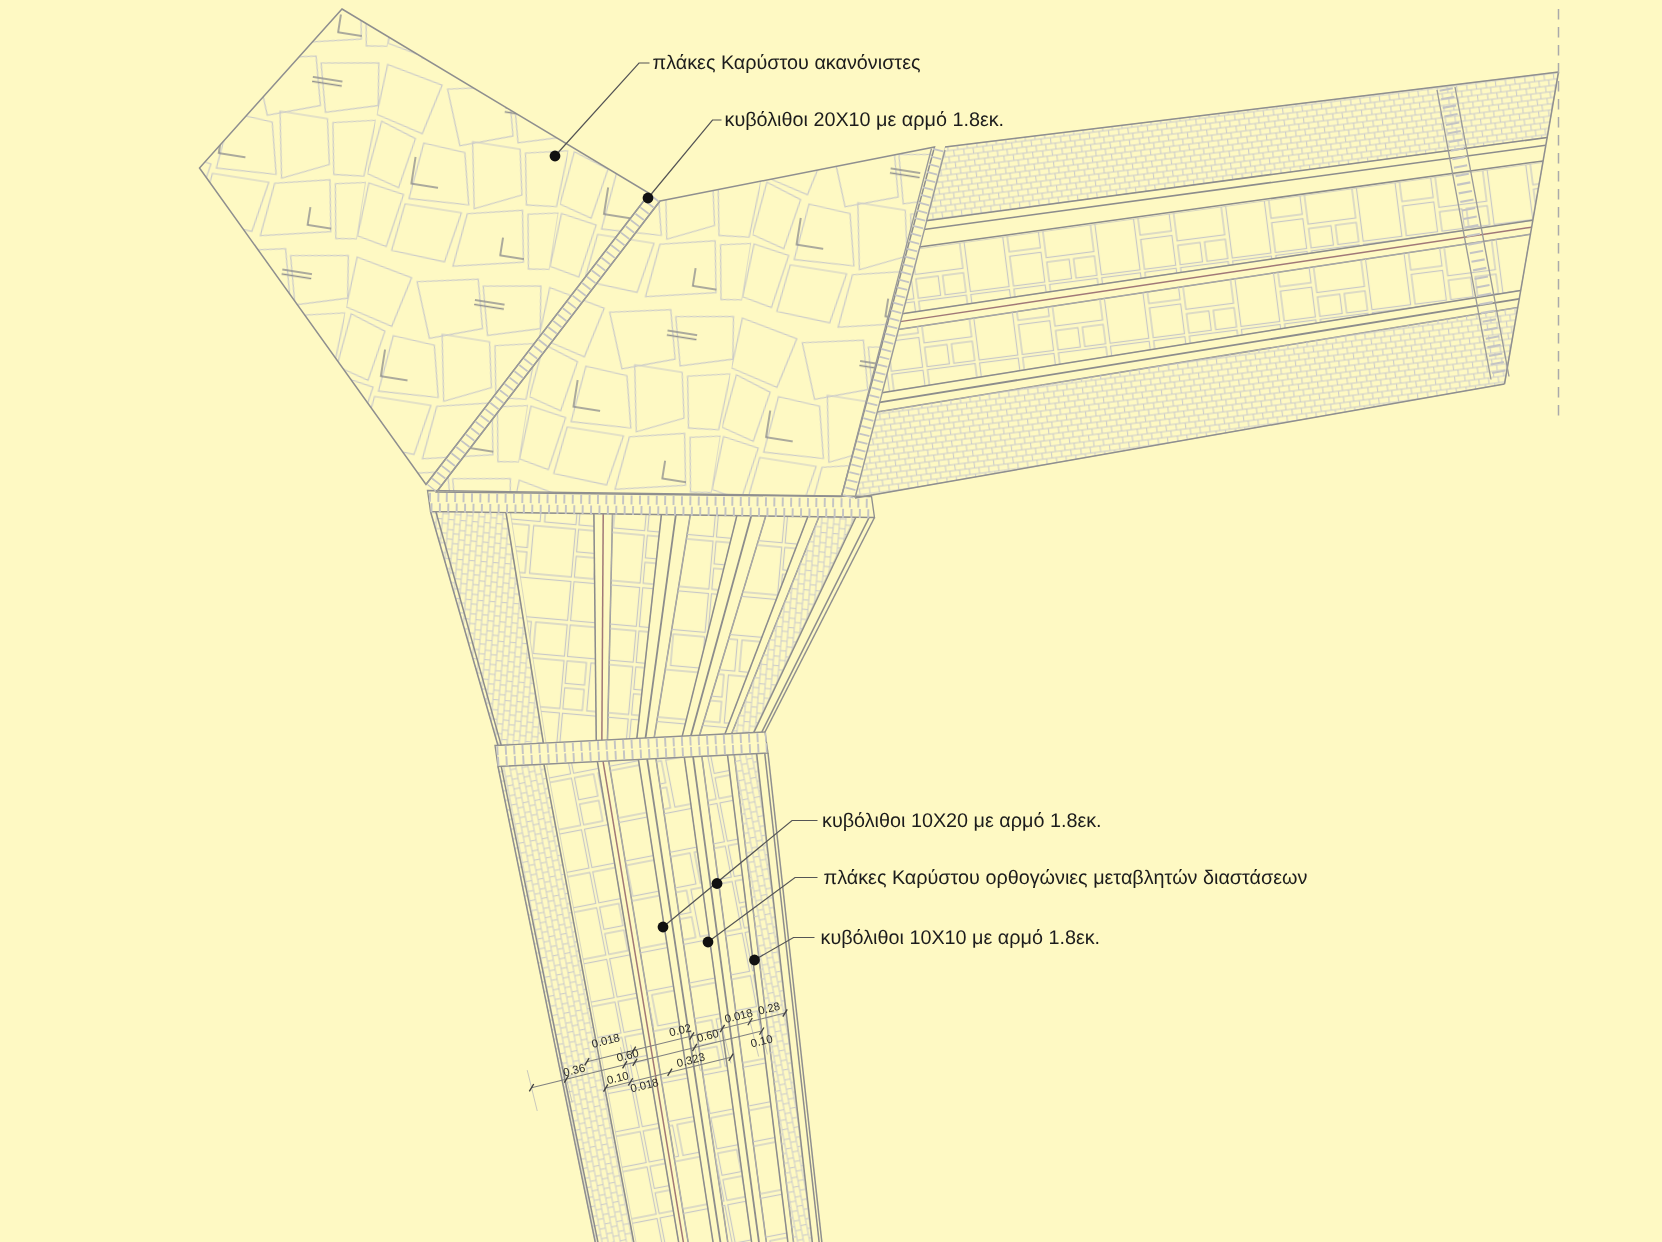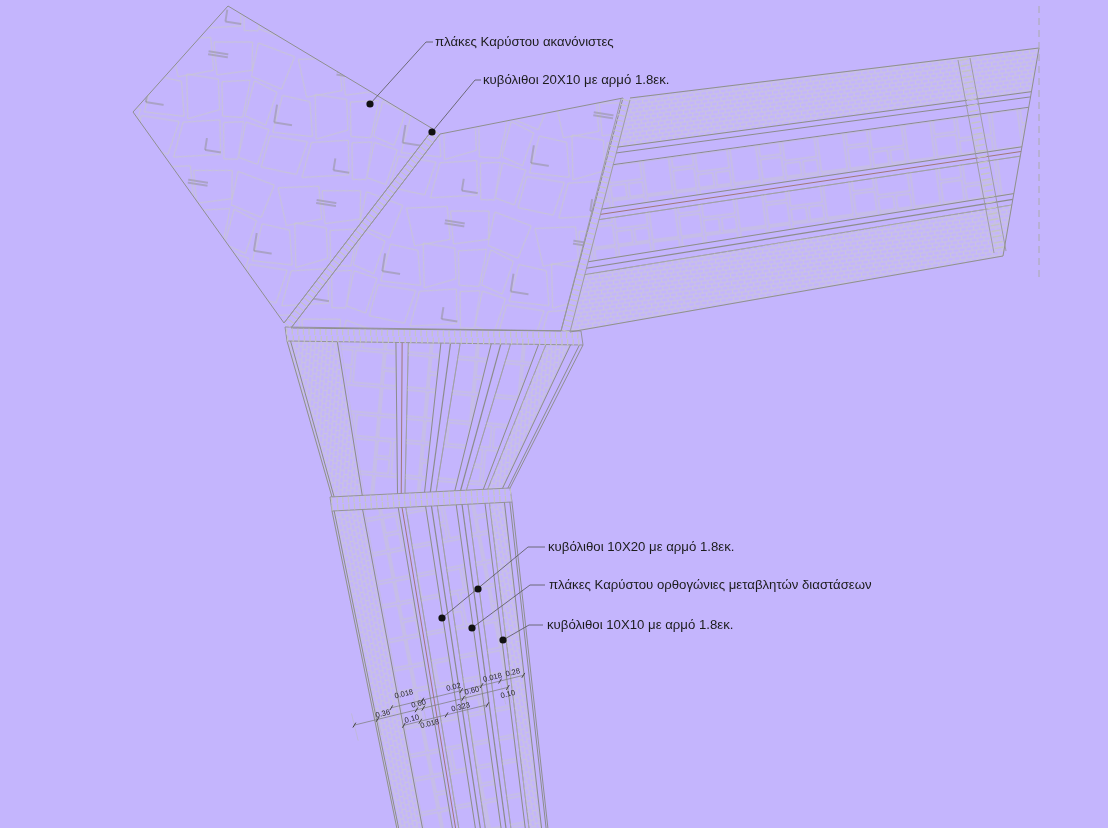--- a/index.html
+++ b/index.html
@@ -1,16 +1,16 @@
 <!DOCTYPE html>
 <html><head>
 <meta charset="utf-8">
 <style>
   html,body{margin:0;padding:0;background:#fff;}
-  .stage{position:relative;width:1108px;height:828px;background:#c4b5fd;overflow:hidden;
+  .stage{position:relative;width:1108px;height:828px;background:#fef9c3;overflow:hidden;
          font-family:"Liberation Sans", sans-serif;}
   svg text{font-family:"Liberation Sans", sans-serif;}
   .callout{font-size:13.2px;fill:#1c1c1c;}
   .dim{font-size:7.6px;fill:#2a2a2a;}
 </style>
 </head>
 <body>
 
 <div class="stage">
 <svg width="1108" height="828" viewBox="0 0 1108 828">

